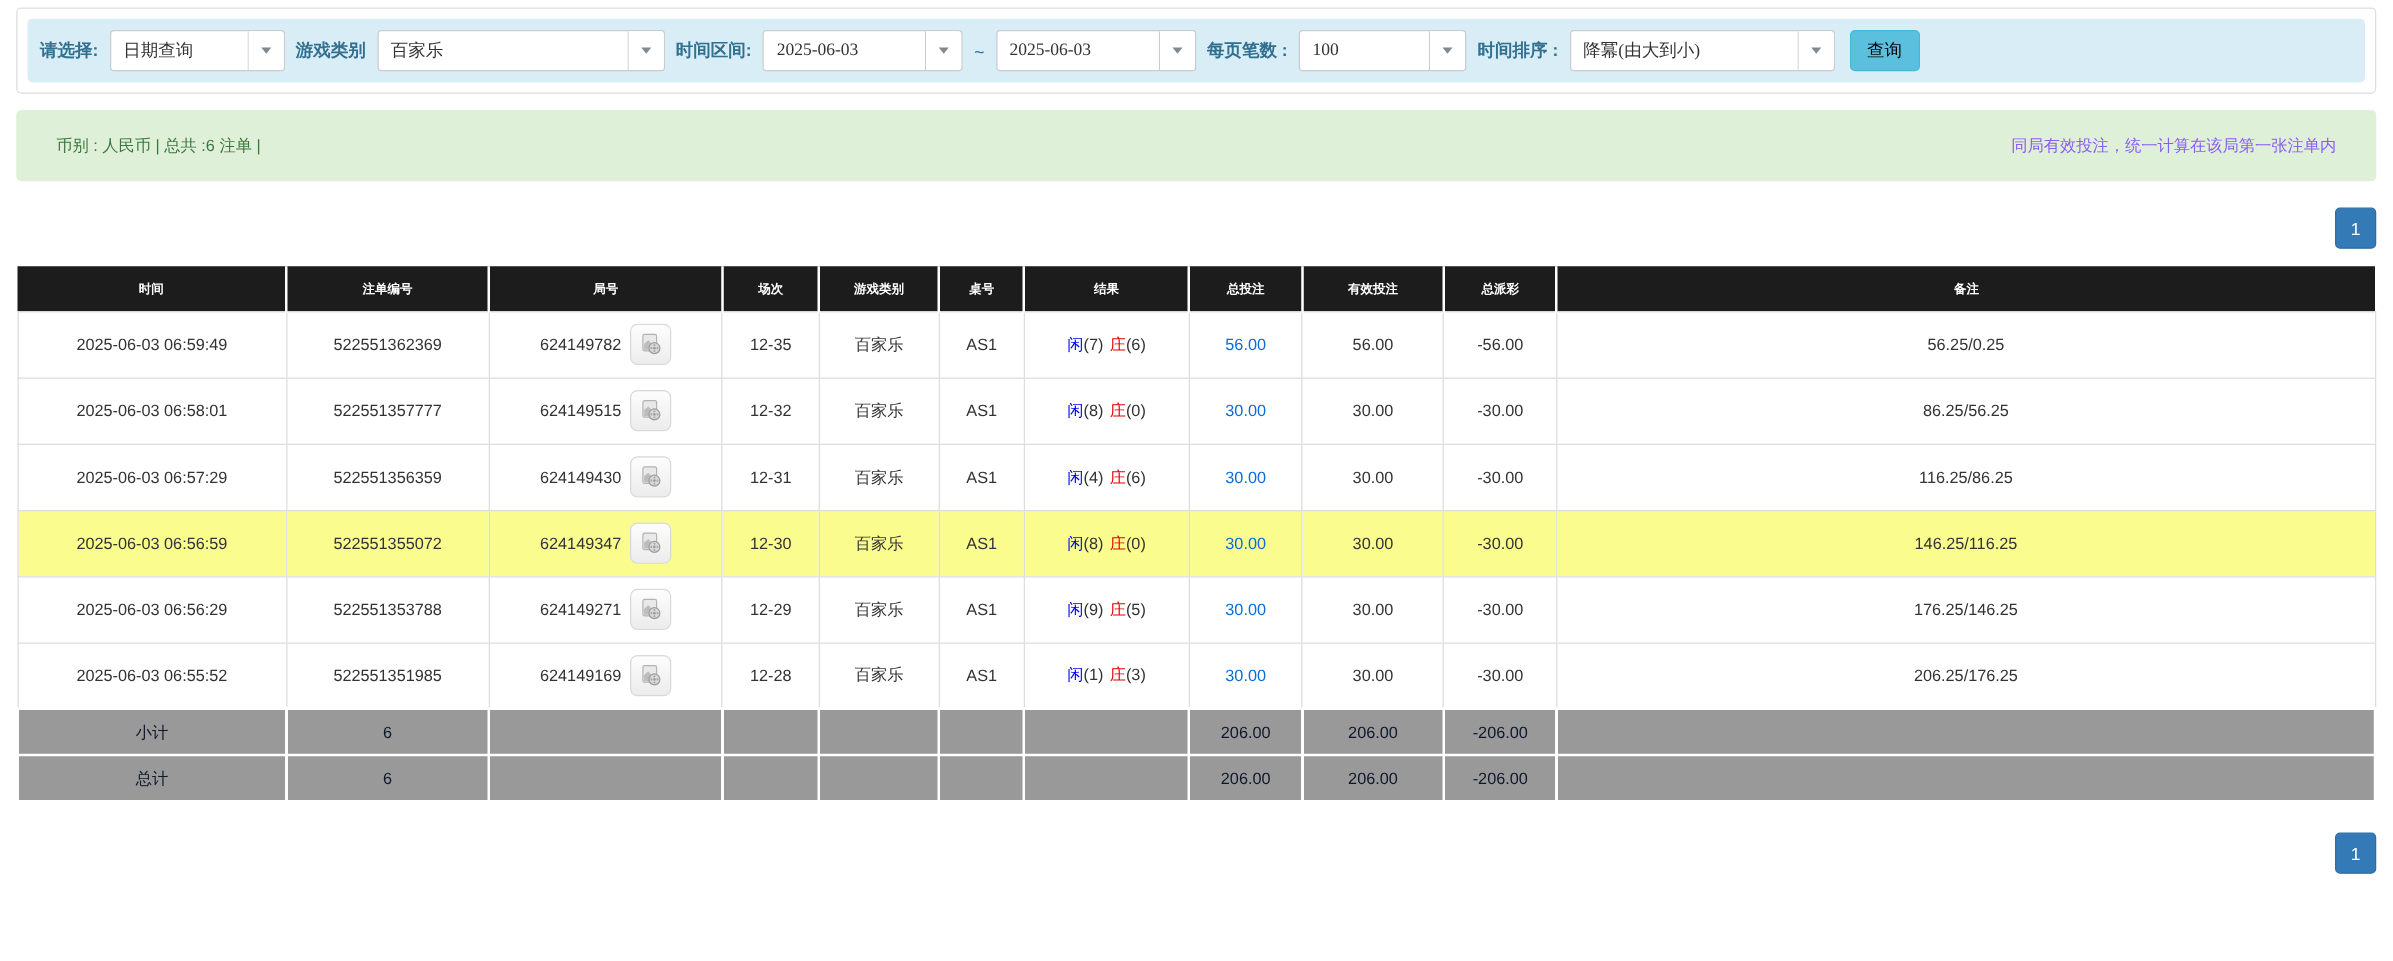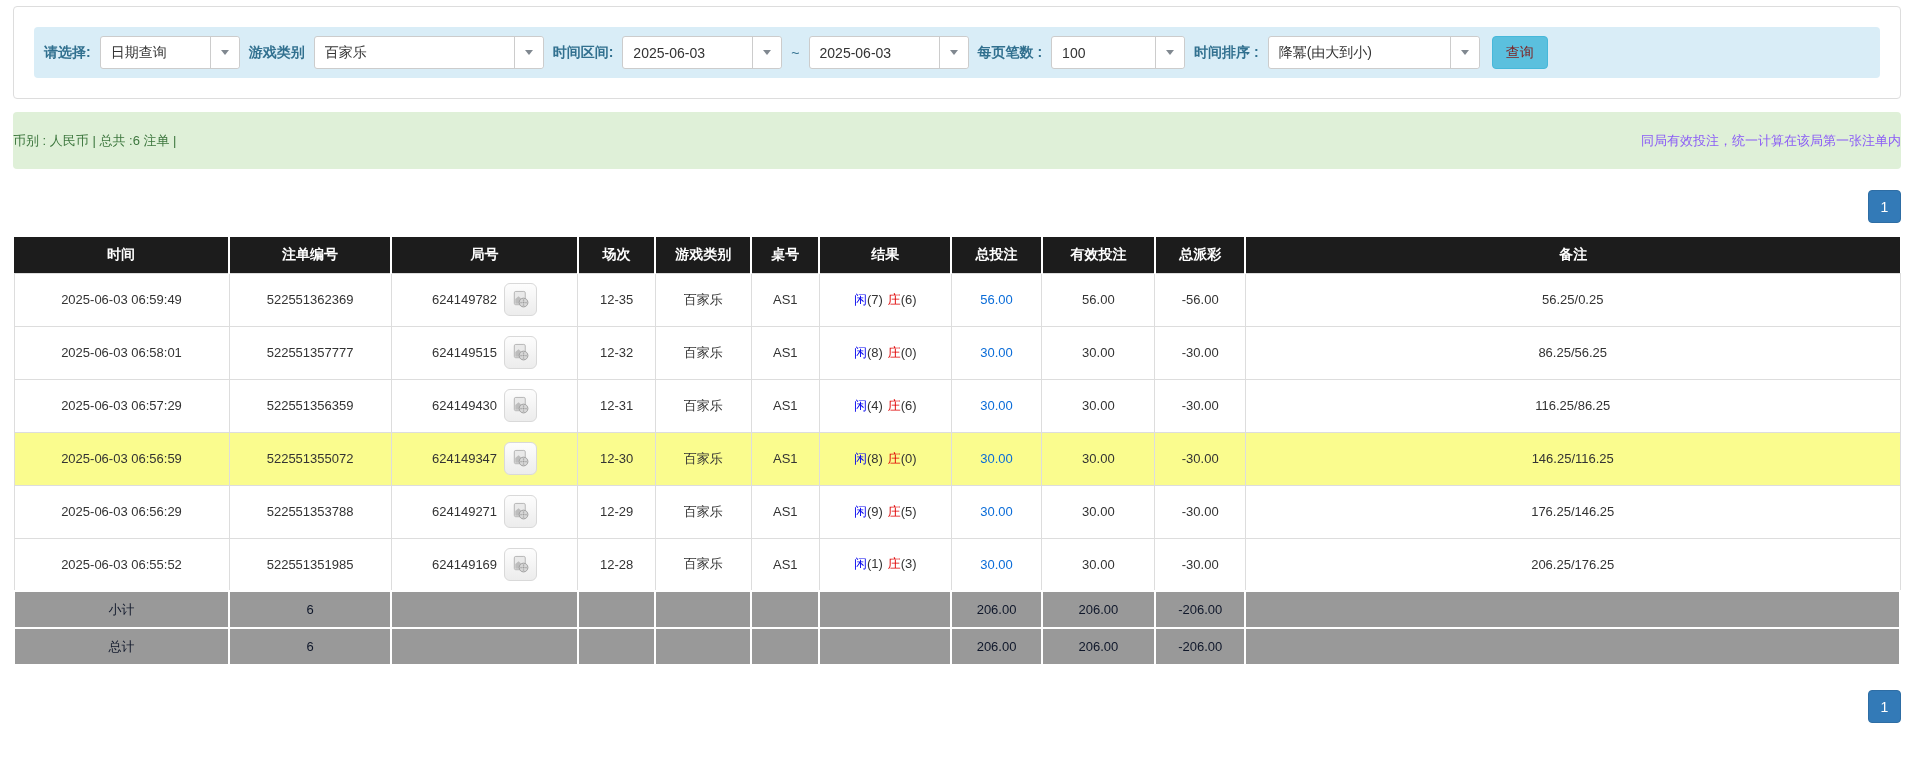--- a/index.html
+++ b/index.html
@@ -6,63 +6,63 @@
   html,body { width: 1914px; height: 769px; overflow: hidden; }
   body {
     font-family: "Liberation Sans", "DejaVu Sans", sans-serif;
     background: #fff; color: #333;
   }
   .page { padding: 6px 13px 0 13px; }
 
   .title { font-size: 20px; font-weight: 500; color: #333; margin: 4px 0 13px 0; }
 
   
-  .filter-panel { border: 1px solid #ddd; border-radius: 4px; background: #fff; padding: 20px; }
+  .filter-panel { border: 1px solid #ddd; border-radius: 4px; background: #fff; padding: 8px; }
   .filter-bar {
     background: #d9edf7; border-radius: 4px; padding: 9px 10px;
     display: flex; align-items: center; gap: 9px;
   }
   .flabel { color: #31708f; font-weight: bold; font-size: 14px; white-space: nowrap; }
   .tilde { color: #31708f; font-size: 14px; }
   .combo {
     background: #fff; border: 1px solid #ccc; border-radius: 3px; height: 33px;
-    display: flex; align-items: center; justify-content: space-between; cursor: pointer; flex: 0 0 auto;
+    display: flex; align-items: center; justify-content: space-between; cursor: pointer; flex: 0 0 auto; font-family: Liberation Serif, serif;
   }
   .combo-text { padding: 0 10px; font-size: 14px; color: #333; white-space: nowrap; overflow: hidden; }
   .combo-caret { width: 29px; align-self: stretch; border-left: 1px solid #ccc;
     display: flex; align-items: center; justify-content: center; background: #fff; border-radius: 0 3px 3px 0; }
   .combo-caret i { width: 0; height: 0; border-left: 4px solid transparent; border-right: 4px solid transparent; border-top: 5px solid #808890; }
   .w140 { width: 140px; } .w230 { width: 230px; } .w165 { width: 160px; } .w115 { width: 134px; } .w180 { width: 212px; }
   .btn-query {
-    background: #5bc0de; border: 1px solid #46b8da; color: #7f1d1d; font-size: 14px;
+    background: #5bc0de; border: 1px solid #46b8da; color: #000000; font-size: 14px;
     height: 33px; padding: 0 13px; border-radius: 4px; cursor: pointer; margin-left: 3px;
     font-family: Liberation Sans, sans-serif;
   }
 
   
   .summary-bar {
     margin-top: 13px; background: #dff0d8; border-radius: 4px; height: 57px;
-    display: flex; align-items: center; justify-content: space-between; padding: 0 0; font-size: 13px;
+    display: flex; align-items: center; justify-content: space-between; padding: 0 32px; font-size: 13px;
   }
   .summary-left { color: #3c763d; }
   .summary-note { color: #8b5cf6; }
 
   
   .pager { display: flex; justify-content: flex-end; margin-top: 21px; }
   .pager-bottom { margin-top: 24px; }
   .page-badge {
     background: #337ab7; border: 1px solid #2e6da4; color: #fff; min-width: 33px; height: 33px;
     border-radius: 4px; display: flex; align-items: center; justify-content: center;
     font-size: 14px; cursor: pointer;
   }
 
   
   .records { width: 100%; border-collapse: collapse; table-layout: fixed; margin-top: 14px; font-size: 13px; }
   .records thead th {
-    background: #1c1c1c; color: #fff; font-weight: bold; font-size: 14px; height: 36px;
+    background: #1c1c1c; color: #fff; font-weight: bold; font-size: 10px; height: 36px;
     text-align: center; border-right: 2px solid #fff; white-space: nowrap;
   }
   .records thead th:last-child { border-right: none; }
   .records tbody td {
     background: #fff; border: 1px solid #ddd; height: 53px; text-align: center;
     color: #333; white-space: nowrap; overflow: hidden;
   }
   .records tr.hl td { background: #fafc8e; }
   .records .sum-row td {
     background: #999; color: #0f172a; height: 37px; border: 2px solid #fff; font-size: 13px;

